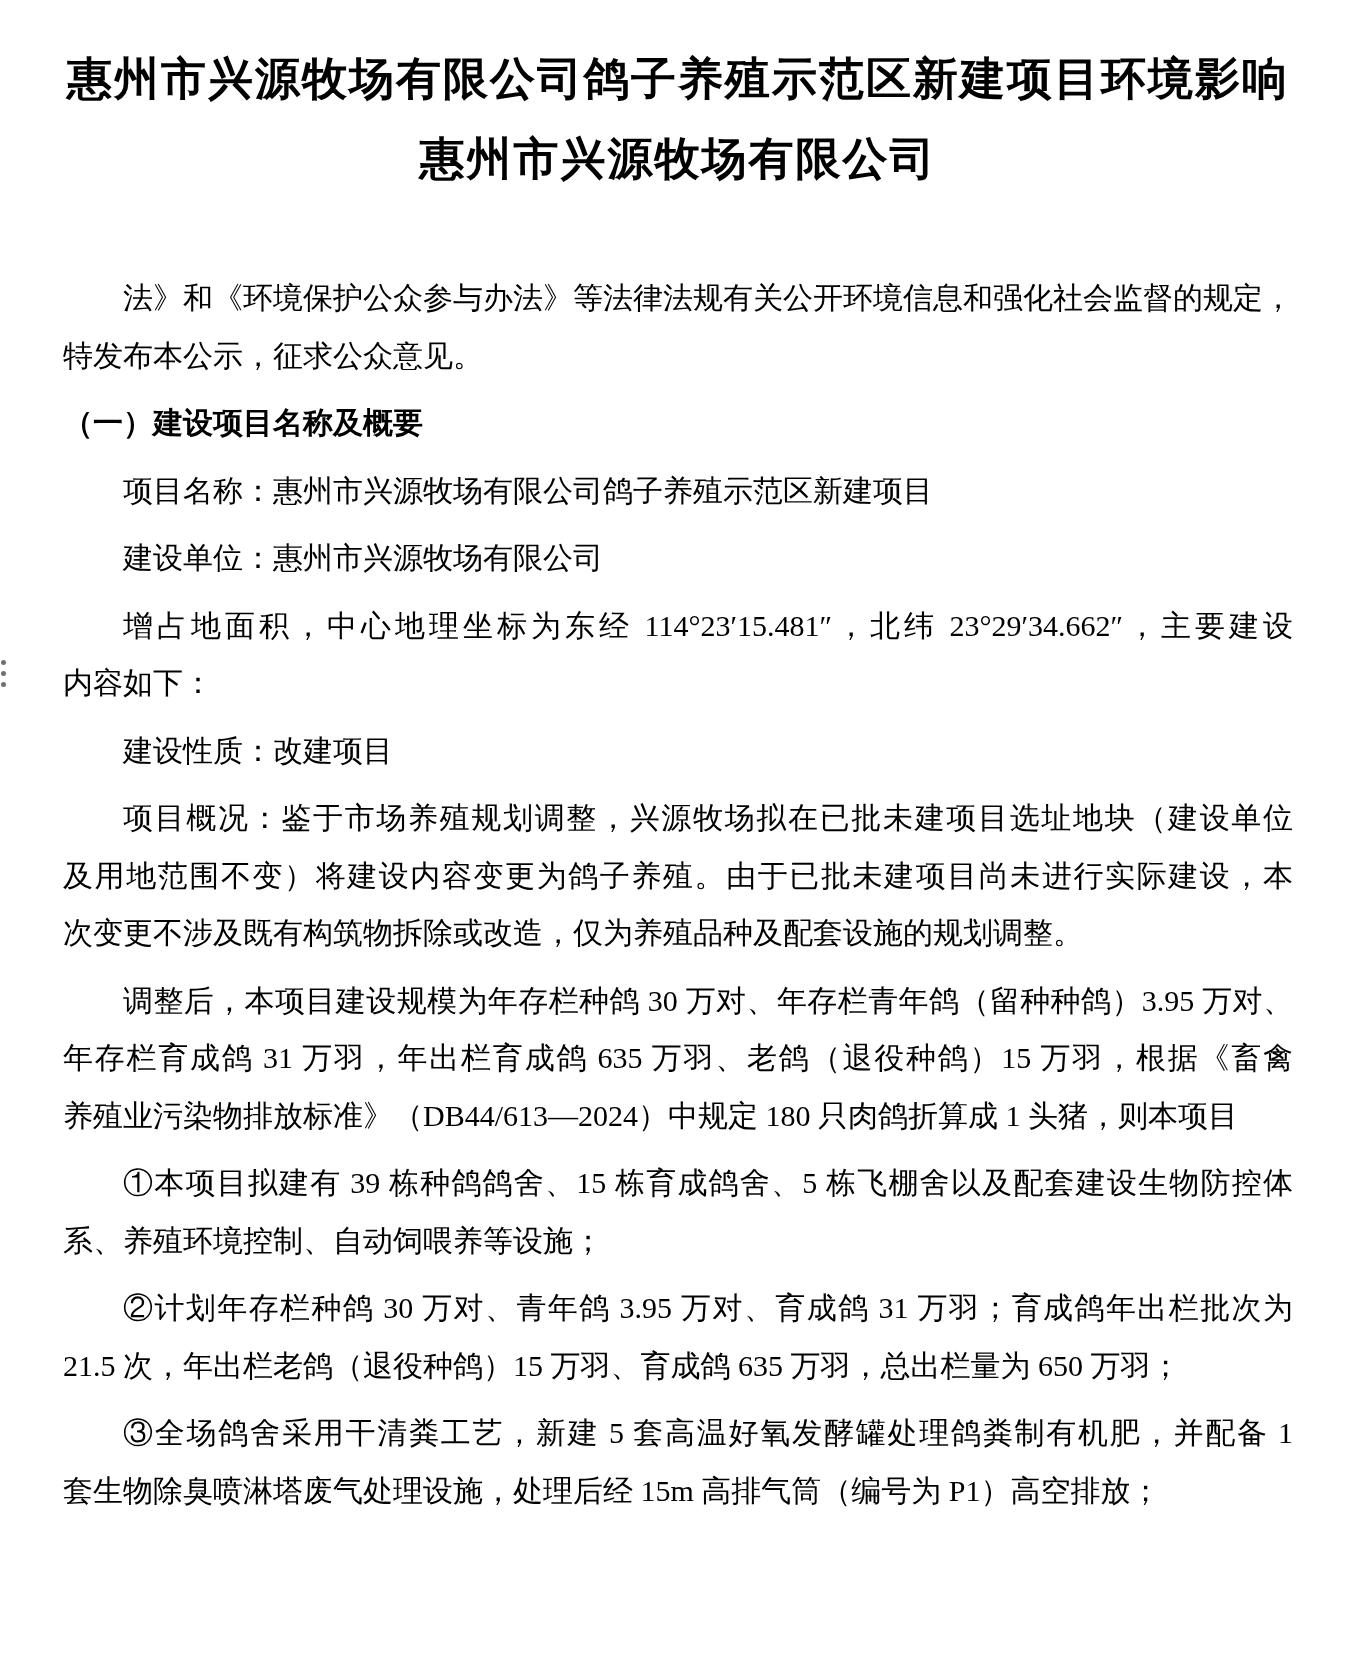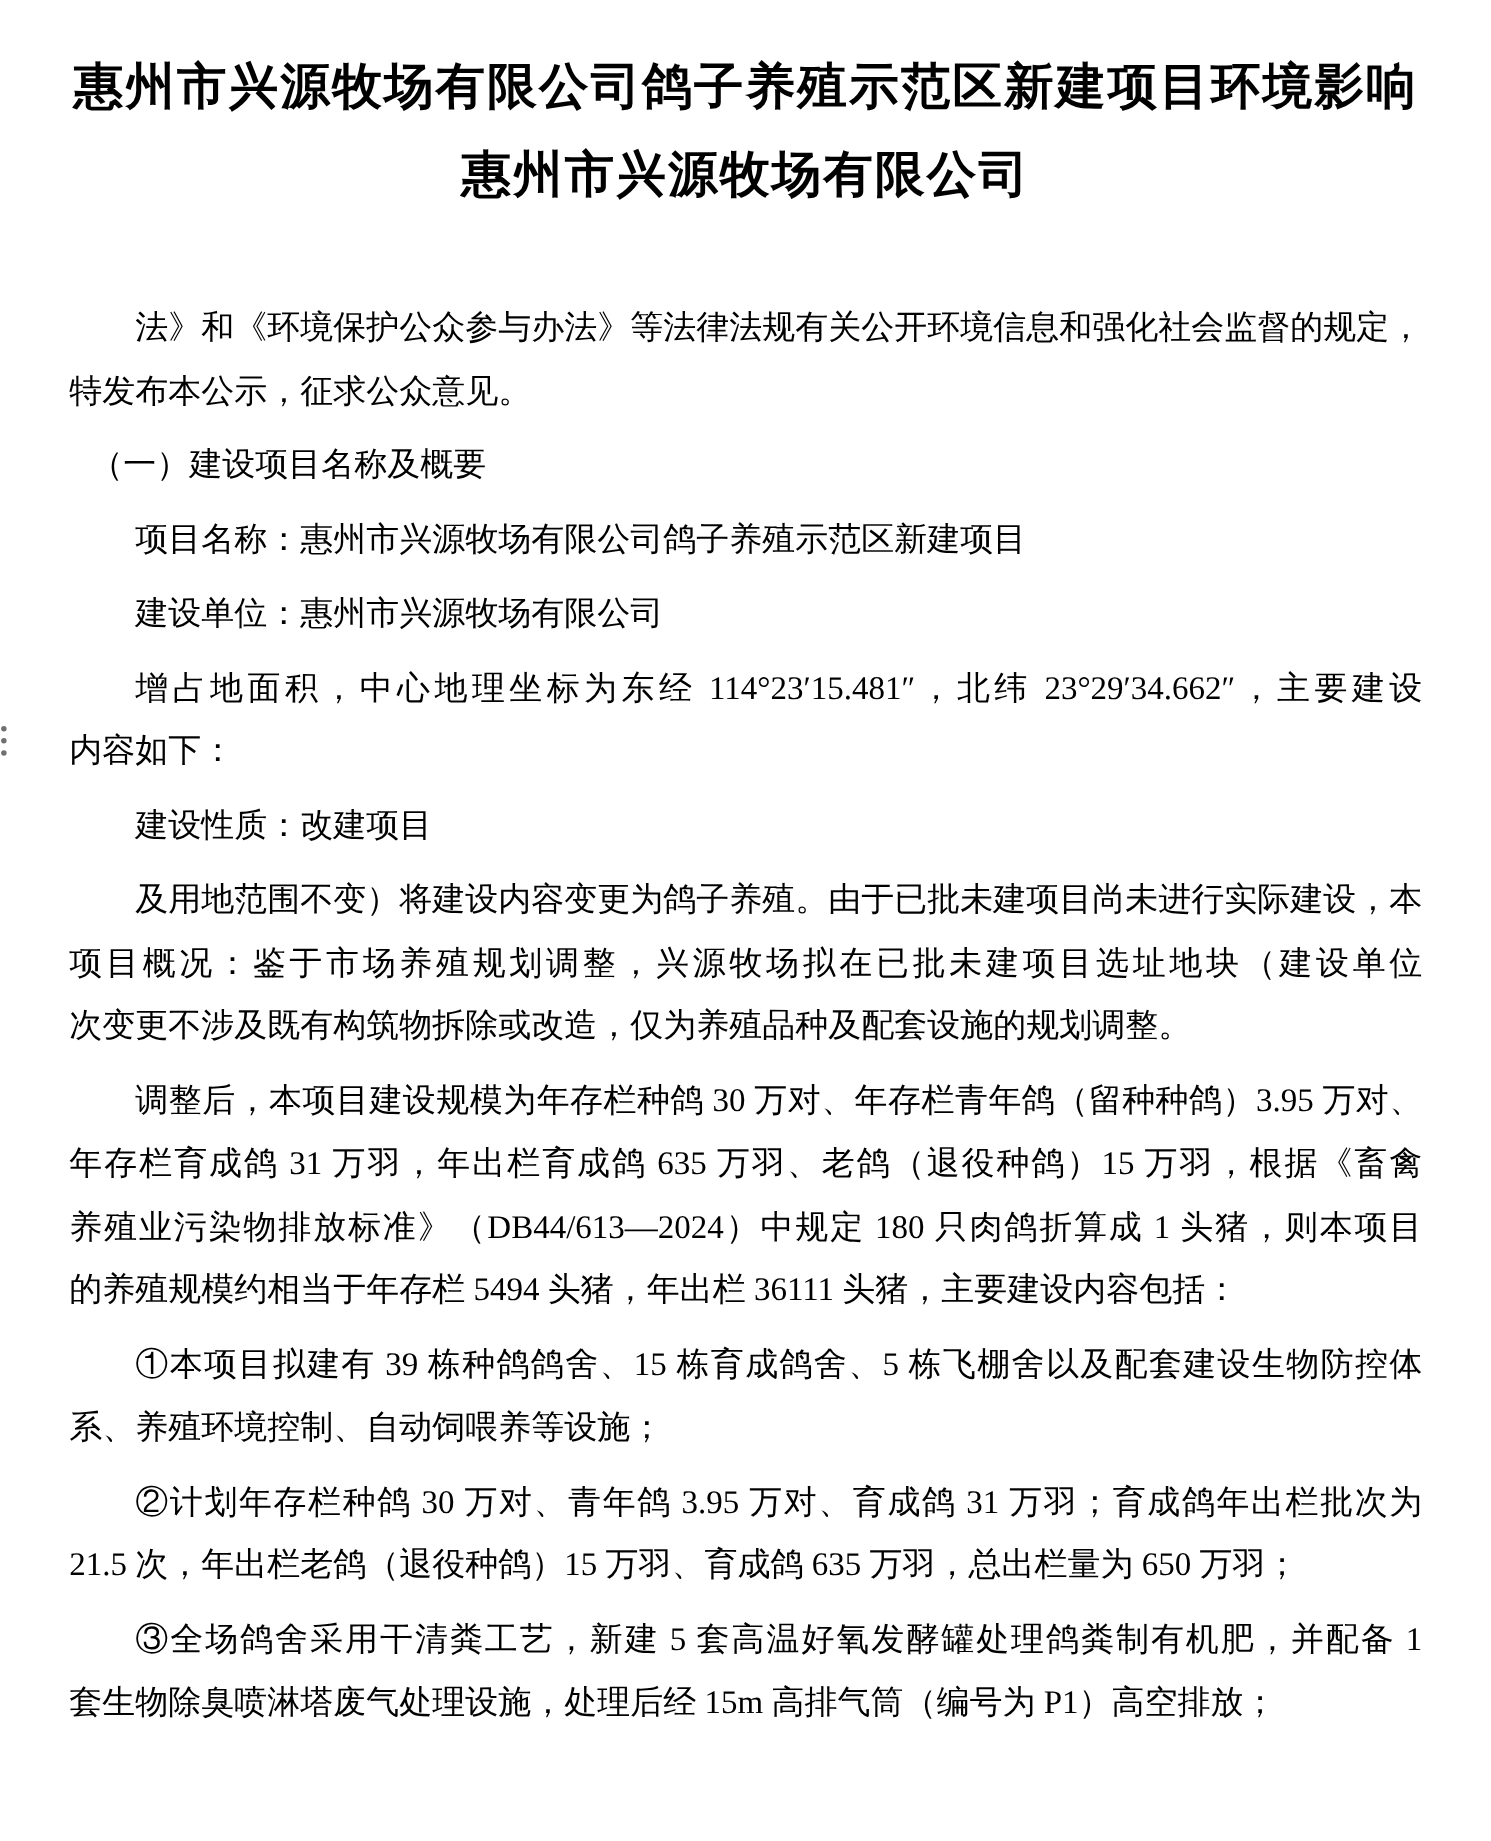--- a/index.html
+++ b/index.html
@@ -42,22 +42,21 @@
     text-align-last: justify;
     white-space: normal;
   }
   .para .line:last-child {
     text-align-last: left;
   }
   .para.body .line:first-child {
     text-indent: 2em;
   }
   .para.heading {
-    font-weight: normal;
-    margin-left: 19px;
+    font-weight: bold;
   }
   .para.heading .line:first-child {
     text-indent: 0;
   }
   .edge-handle {
     position: absolute;
     left: 0px;
     top: 660px;
     width: 10px;
     display: flex;
@@ -100,29 +99,28 @@
         <div class="line">建设单位：惠州市兴源牧场有限公司</div>
       </div>
       <div class="para body">
         <div class="line">增占地面积，中心地理坐标为东经 114°23′15.481″，北纬 23°29′34.662″，主要建设</div>
         <div class="line">内容如下：</div>
       </div>
       <div class="para body">
         <div class="line">建设性质：改建项目</div>
       </div>
       <div class="para body">
+        <div class="line">项目概况：鉴于市场养殖规划调整，兴源牧场拟在已批未建项目选址地块（建设单位</div>
         <div class="line">及用地范围不变）将建设内容变更为鸽子养殖。由于已批未建项目尚未进行实际建设，本</div>
-        <div class="line">项目概况：鉴于市场养殖规划调整，兴源牧场拟在已批未建项目选址地块（建设单位</div>
         <div class="line">次变更不涉及既有构筑物拆除或改造，仅为养殖品种及配套设施的规划调整。</div>
       </div>
       <div class="para body">
         <div class="line">调整后，本项目建设规模为年存栏种鸽 30 万对、年存栏青年鸽（留种种鸽）3.95 万对、</div>
         <div class="line">年存栏育成鸽 31 万羽，年出栏育成鸽 635 万羽、老鸽（退役种鸽）15 万羽，根据《畜禽</div>
         <div class="line">养殖业污染物排放标准》（DB44/613—2024）中规定 180 只肉鸽折算成 1 头猪，则本项目</div>
-        <div class="line">的养殖规模约相当于年存栏 5494 头猪，年出栏 36111 头猪，主要建设内容包括：</div>
       </div>
       <div class="para body">
         <div class="line">①本项目拟建有 39 栋种鸽鸽舍、15 栋育成鸽舍、5 栋飞棚舍以及配套建设生物防控体</div>
         <div class="line">系、养殖环境控制、自动饲喂养等设施；</div>
       </div>
       <div class="para body">
         <div class="line">②计划年存栏种鸽 30 万对、青年鸽 3.95 万对、育成鸽 31 万羽；育成鸽年出栏批次为</div>
         <div class="line">21.5 次，年出栏老鸽（退役种鸽）15 万羽、育成鸽 635 万羽，总出栏量为 650 万羽；</div>
       </div>
       <div class="para body">

